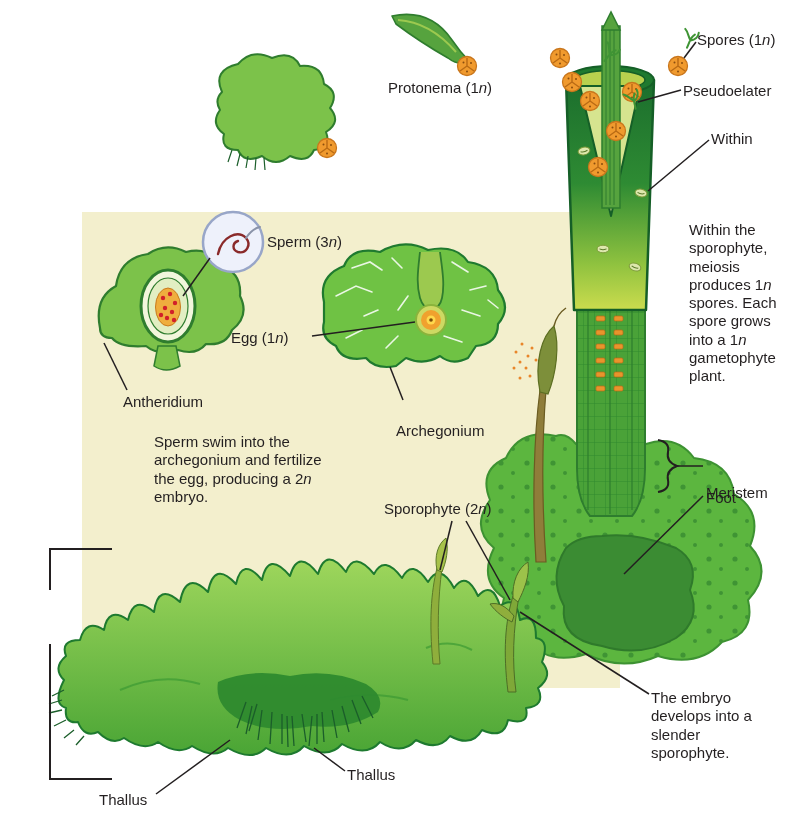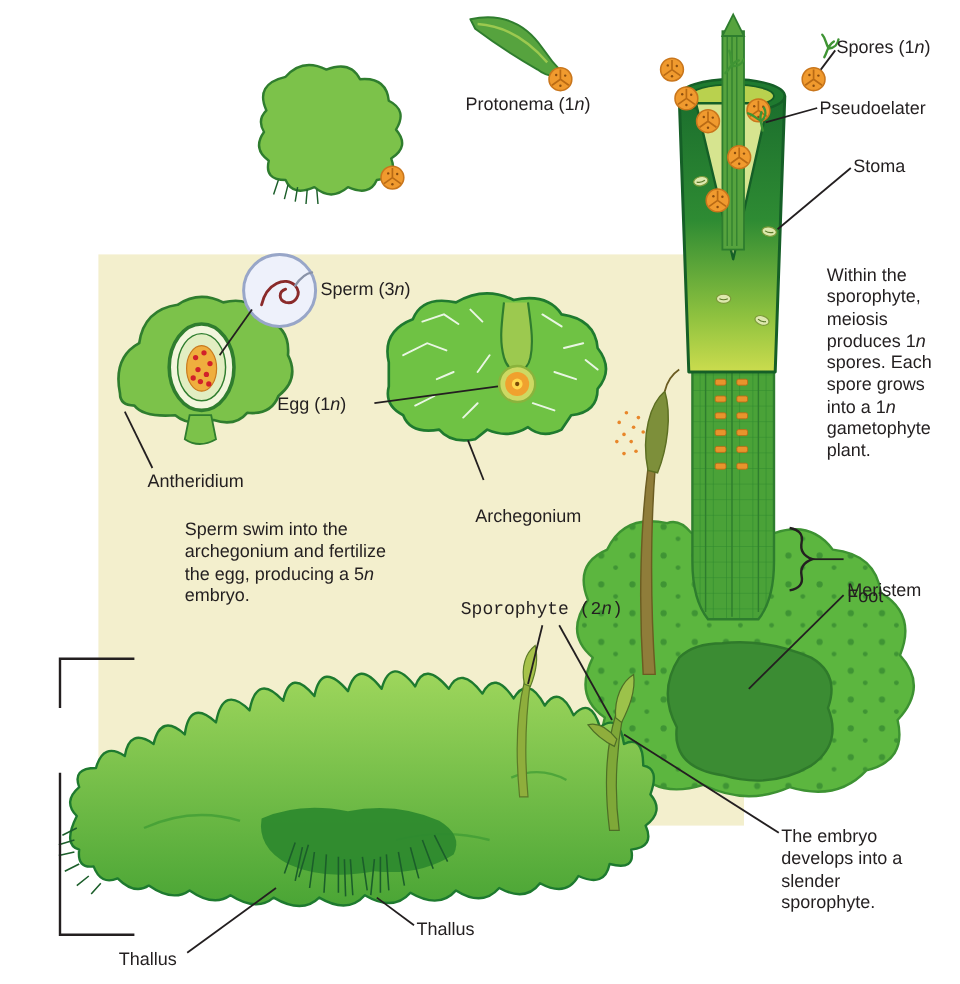--- a/index.html
+++ b/index.html
@@ -230,27 +230,27 @@
     <line x1="703" y1="496" x2="624" y2="574"></line>
     <line x1="649" y1="694" x2="520" y2="612"></line>
     <line x1="156" y1="794" x2="230" y2="740"></line>
     <line x1="345" y1="771" x2="314" y2="748"></line>
   </g>
 </svg>
 
 <div class="label center" style="left:368px;top:79px;width:144px;"><span>Protonema (1</span><em>n</em><span>)</span></div>
 <div class="label" style="left:697px;top:31px;"><span>Spores (1</span><em>n</em><span>)</span></div>
 <div class="label" style="left:683px;top:82px;">Pseudoelater</div>
-<div class="label" style="left:711px;top:130px;">Stoma</div>
+<div class="label" style="left:711px;top:130px;">Within</div>
 <div class="para" style="left:689px;top:221px;width:106px;"><span>Within the sporophyte, meiosis produces 1</span><em>n</em><span> spores. Each spore grows into a 1</span><em>n</em><span> gametophyte plant.</span></div>
 <div class="label" style="left:267px;top:233px;"><span>Sperm (3</span><em>n</em><span>)</span></div>
 <div class="label" style="left:231px;top:329px;"><span>Egg (1</span><em>n</em><span>)</span></div>
 <div class="label" style="left:123px;top:393px;">Antheridium</div>
 <div class="label" style="left:396px;top:422px;">Archegonium</div>
-<div class="para" style="left:154px;top:433px;width:186px;"><span>Sperm swim into the archegonium and fertilize the egg, producing a 5</span><em>n</em><span> embryo.</span></div>
-<div class="label" style="left:384px;top:500px;font-family:Liberation Mono, monospace;"><span>Sporophyte (2</span><em>n</em><span>)</span></div>
+<div class="para" style="left:154px;top:433px;width:186px;"><span>Sperm swim into the archegonium and fertilize the egg, producing a 2</span><em>n</em><span> embryo.</span></div>
+<div class="label" style="left:384px;top:500px;"><span>Sporophyte (2</span><em>n</em><span>)</span></div>
 <div class="label" style="left:706px;top:484px;">Meristem</div>
 <div class="label" style="left:706px;top:489px;">Foot</div>
 <div class="label" style="left:99px;top:791px;">Thallus</div>
 <div class="label" style="left:347px;top:766px;">Thallus</div>
 <div class="para" style="left:651px;top:689px;width:108px;">The embryo develops into a slender sporophyte.</div>
 
 </div>
 
 </body></html>

